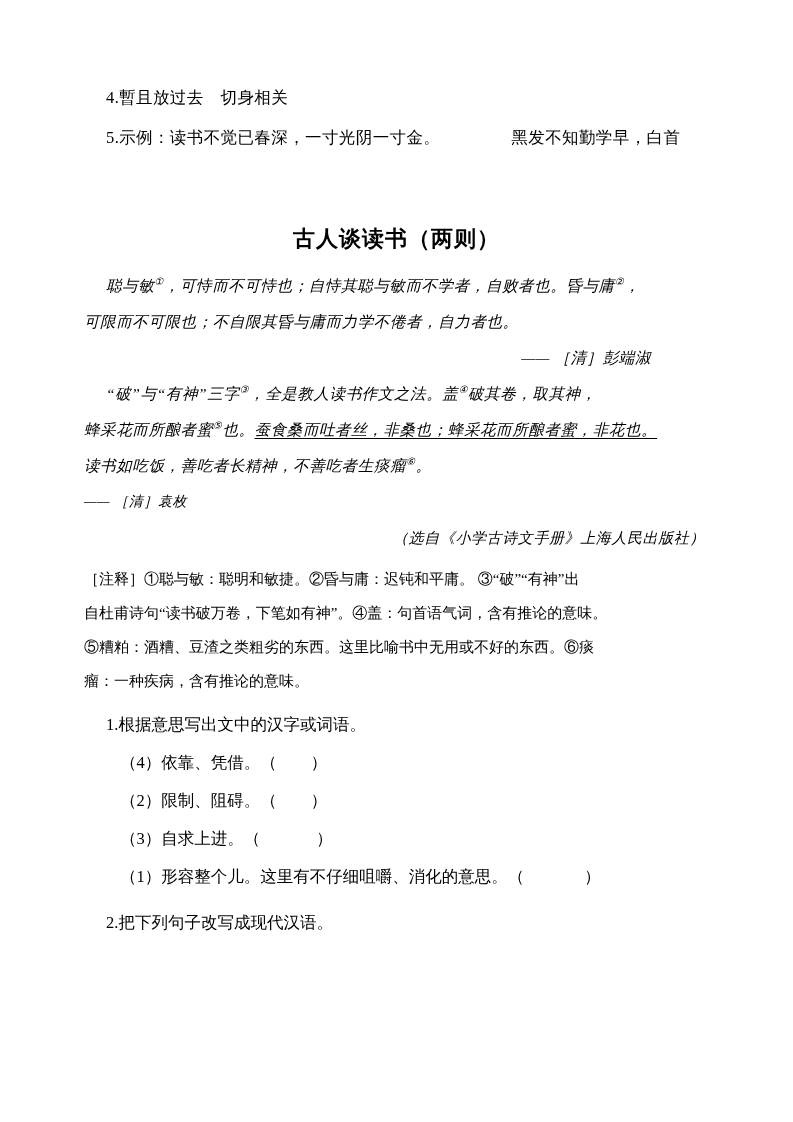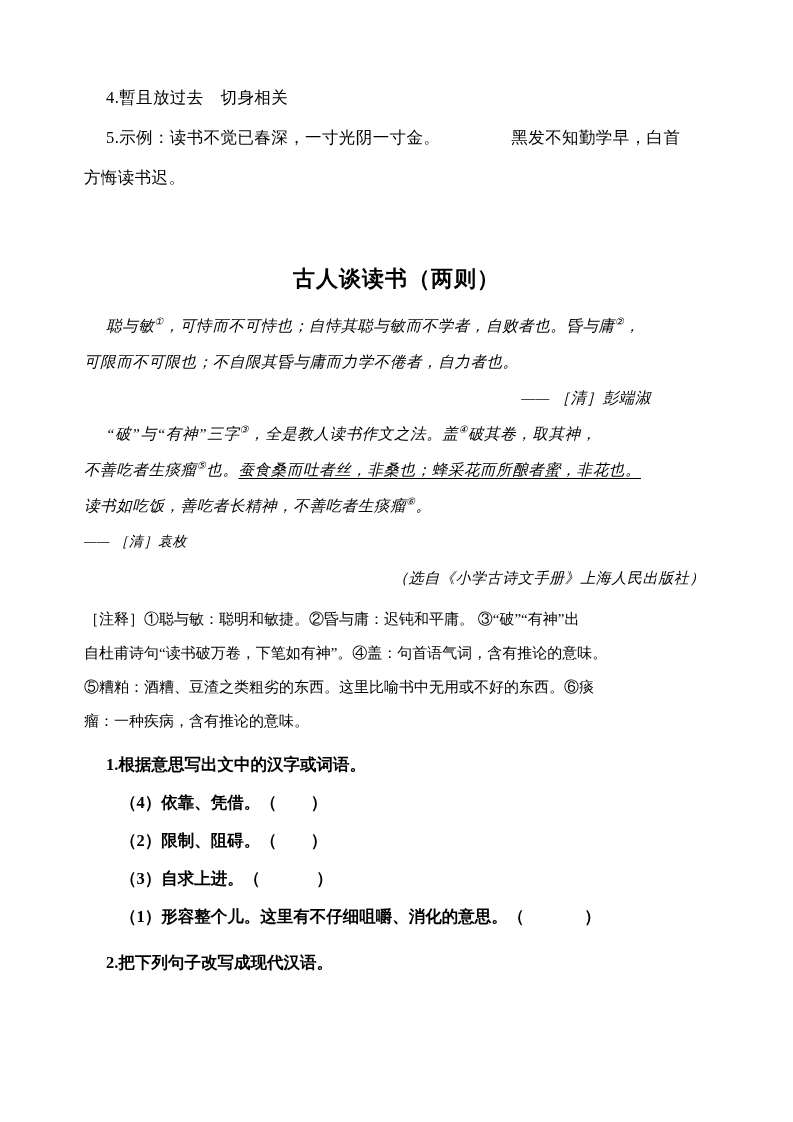--- a/index.html
+++ b/index.html
@@ -83,21 +83,20 @@
     line-height: 34px;
     margin-top: 6px;
     text-align: justify;
   }
   .notes .first {
     text-indent: 0;
   }
   .q {
     font-size: 16.5px;
     line-height: 38px;
-    font-weight: bold;
   }
   .q.main {
     text-indent: 22px;
     margin-top: 8px;
   }
   .q.sub {
     text-indent: 36px;
   }
   .blank-s {
     display: inline-block;
@@ -125,38 +124,37 @@
 
 <div class="page">
 
   <div class="answer-block">
     <div class="line indent1">4.暫且放过去　切身相关</div>
     <div class="line indent1">
       <span>5.示例：读书不觉已春深，一寸光阴一寸金。</span>
       <span class="gap-xwide"></span>
       <span>黑发不知勤学早，白首</span>
     </div>
-    <div class="line">方悔读书迟。</div>
   </div>
 
   <div class="title">古人谈读书（两则）</div>
 
   <div class="classical">
     <div class="p">
       <span>聪与敏</span><sup>①</sup><span>，可恃而不可恃也；自恃其聪与敏而不学者，自败者也。昏与庸</span><sup>②</sup><span>，</span>
     </div>
     <div>可限而不可限也；不自限其昏与庸而力学不倦者，自力者也。</div>
 
     <div class="attrib">—— ［清］彭端淑</div>
 
     <div class="p">
       <span class="small-quote">“破”与“有神”三字</span><sup>③</sup><span>，全是教人读书作文之法。盖</span><sup>④</sup><span>破其卷，取其神，</span>
     </div>
     <div>
-      <span>不善吃者生痰瘤</span><sup>⑤</sup><span>也。</span><span class="underline-seg">蚕食桑而吐者丝，非桑也；蜂采花而所酿者蜜，非花也。</span>
+      <span>蜂采花而所酿者蜜</span><sup>⑤</sup><span>也。</span><span class="underline-seg">蚕食桑而吐者丝，非桑也；蜂采花而所酿者蜜，非花也。</span>
     </div>
     <div>
       <span>读书如吃饭，善吃者长精神，不善吃者生痰瘤</span><sup>⑥</sup><span>。</span>
     </div>
 
     <div class="attrib2">—— ［清］袁枚</div>
     <div class="source">（选自《小学古诗文手册》上海人民出版社）</div>
   </div>
 
   <div class="notes">

